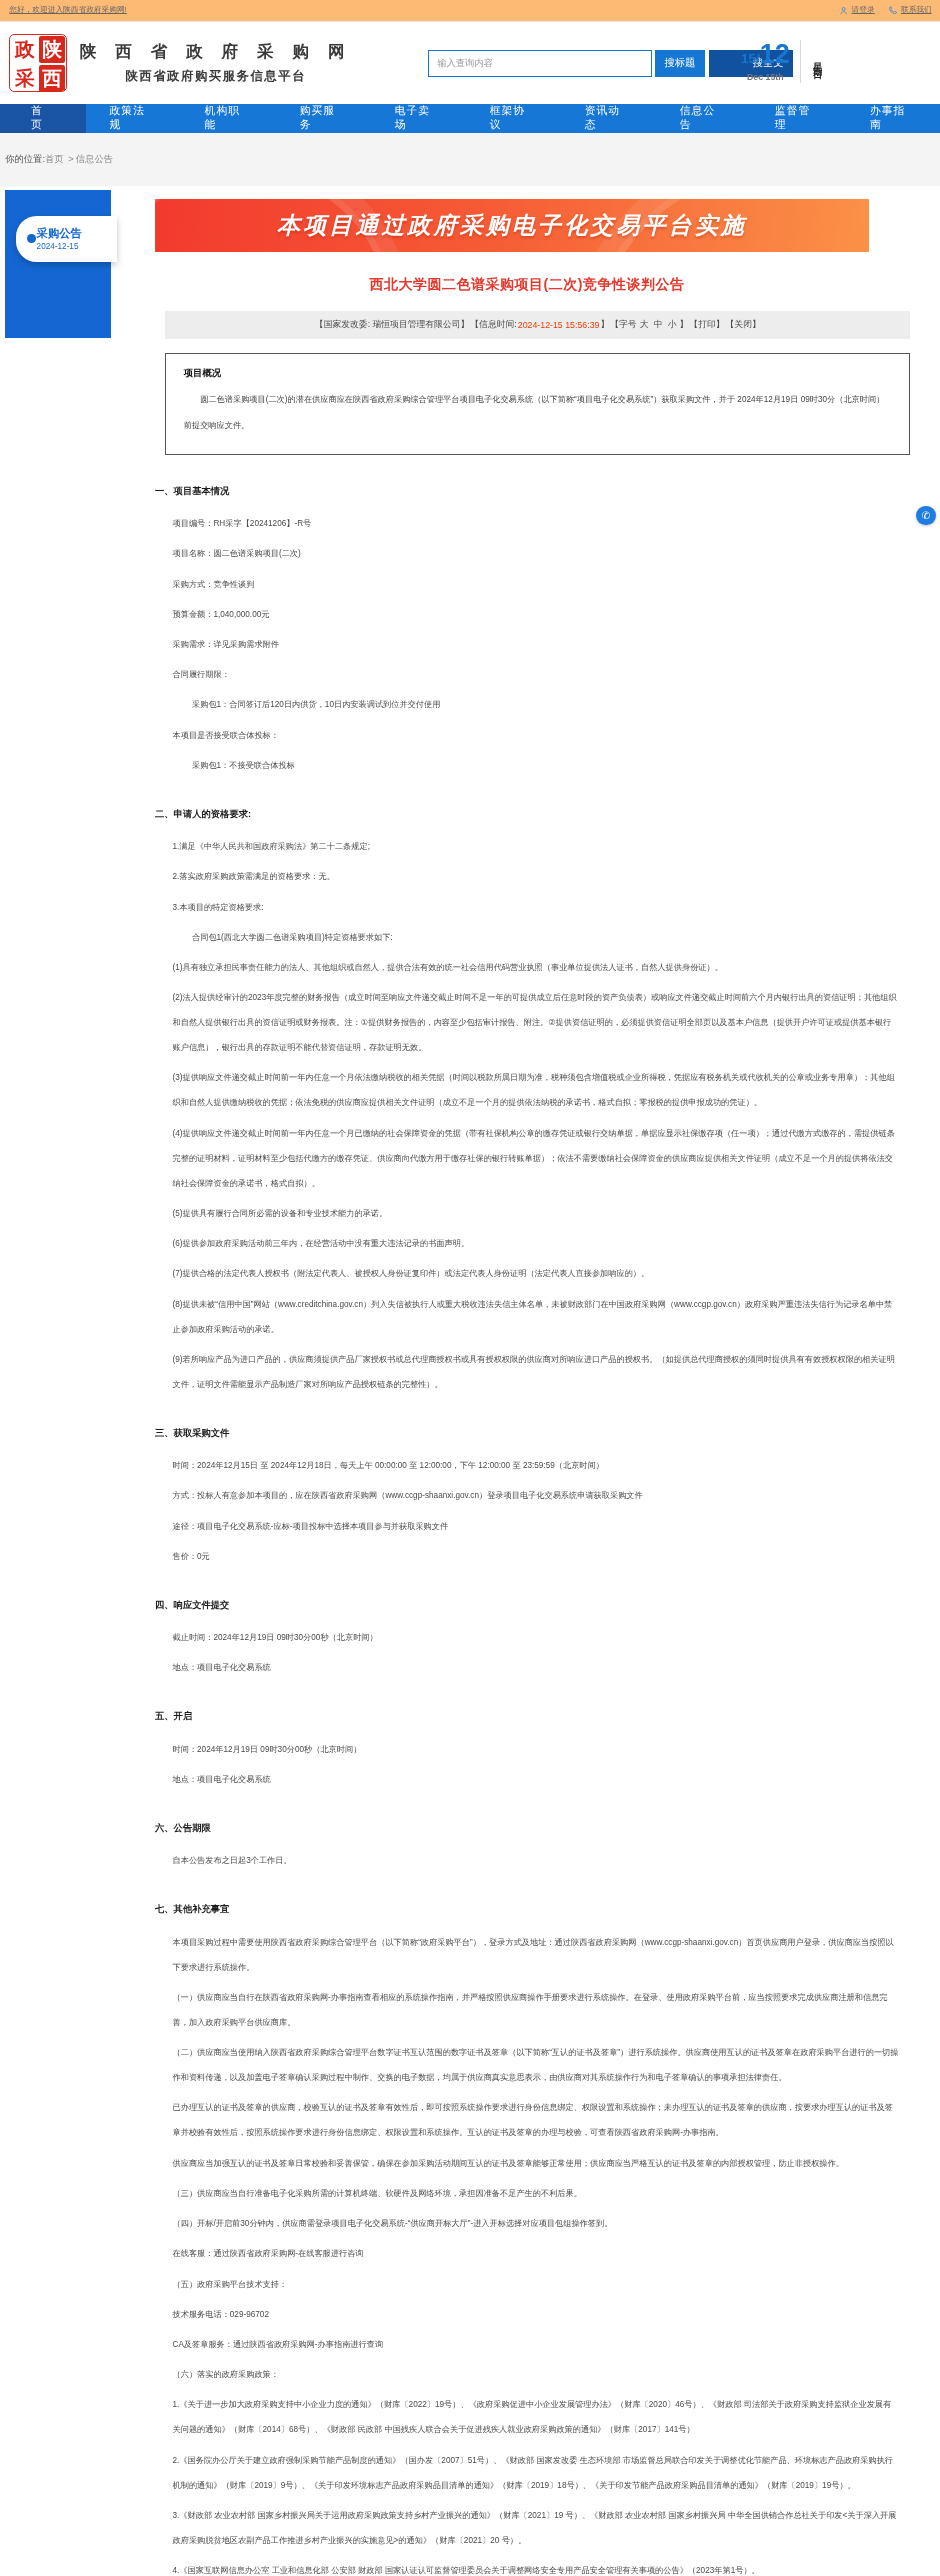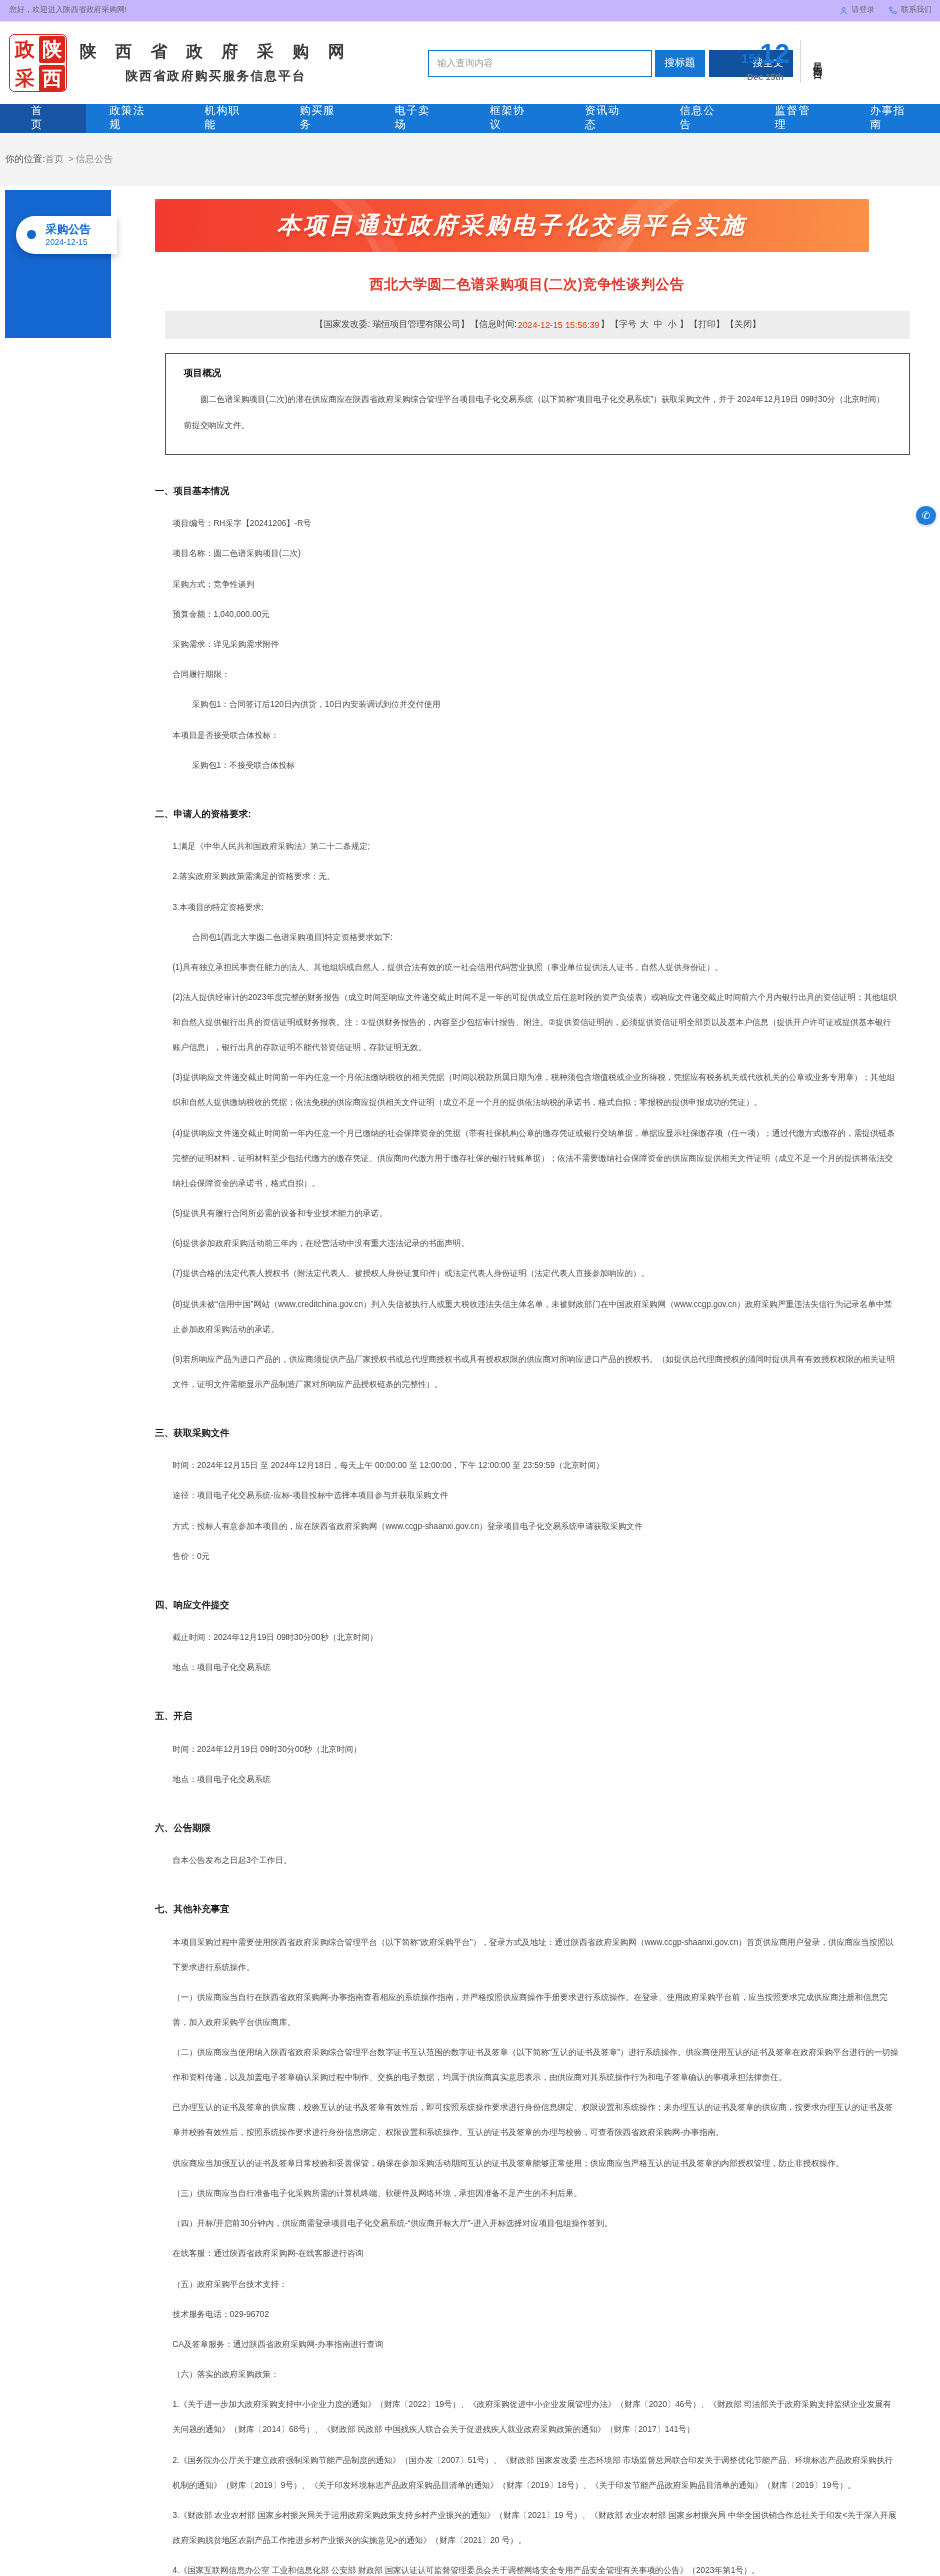--- a/index.html
+++ b/index.html
@@ -4,23 +4,23 @@
 <style>
   * { box-sizing: border-box; margin: 0; padding: 0; }
   body {
     width: 941px;
     background: #ffffff;
     font-family: "Liberation Sans", "DejaVu Sans", sans-serif;
     color: #333;
   }
   
   .topbar {
-    height: 21.6px; background: #c4b5fd; border-bottom: 0.5px solid #e6e6e6;
+    height: 21.6px; background: #fdba74; border-bottom: 0.5px solid #e6e6e6;
     display: flex; align-items: center; justify-content: space-between;
-    padding: 0 9.3px; font-size: 7.7px; color: #666;
+    padding: 0 9.3px; font-size: 7.7px; color: #666; text-decoration: underline;
   }
   .topbar-right { display: flex; align-items: center; gap: 13.4px; }
   .topbar-link { display: flex; align-items: center; gap: 3.6px; color: #666; cursor: pointer; }
   .topbar-link svg { display: block; }
   
   .header { height: 82px; background: #fff; display: flex; align-items: center; padding: 0 9.3px; position: relative; }
   .logo-wrap { display: flex; align-items: center; gap: 12.4px; cursor: pointer; }
   .logo-grid {
     width: 58px; height: 58px; border: 1.5px solid #d8281e; border-radius: 5.2px;
     display: grid; grid-template-columns: 1fr 1fr; grid-template-rows: 1fr 1fr;
@@ -63,23 +63,23 @@
   .breadcrumb { font-size: 9.3px; color: #555; }
   .breadcrumb a { color: #888; text-decoration: none; cursor: pointer; }
   .crumb-sep { color: #888; margin: 0 2.1px; }
   
   .main { position: relative; background: #fff; padding-bottom: 41px; }
   .side-panel {
     position: absolute; left: 5.2px; top: 4.1px; width: 106px; height: 148px;
     background: #1467d2;
   }
   .side-tag {
-    position: absolute; left: 11.3px; top: 26px; width: 101px; height: 38px;
+    position: absolute; left: 11.3px; top: 26px; width: 101px; height: 46px;
     background: #fff; border-radius: 20.6px 0 0 20.6px; box-shadow: 0 3.1px 7.2px rgba(0,0,0,.22);
-    display: flex; align-items: center; gap: 10px; padding-left: 10.3px; cursor: pointer;
+    display: flex; align-items: center; gap: 1px; padding-left: 10.3px; cursor: pointer;
   }
   .side-dot { width: 8.8px; height: 8.8px; border-radius: 50%; background: #1467d2; flex: 0 0 auto; }
   .side-tag-cat { font-size: 11.3px; font-weight: bold; color: #1467d2; line-height: 1.25; }
   .side-tag-date { font-size: 8.2px; color: #1467d2; margin-top: 1.5px; }
   .article { margin-left: 155px; margin-right: 42px; padding-top: 13.4px; }
   .banner {
     position: relative; height: 53px; width: 714px;
     background: linear-gradient(95deg, #f23a2e 0%, #f65a35 45%, #fb9147 100%);
     display: flex; align-items: center; justify-content: center; overflow: hidden;
     border-radius: 1px;
@@ -271,22 +271,22 @@
             <p class="lvl1">(4)提供响应文件递交截止时间前一年内任意一个月已缴纳的社会保障资金的凭据（带有社保机构公章的缴存凭证或银行交纳单据，单据应显示社保缴存项（任一项）；通过代缴方式缴存的，需提供链条完整的证明材料，证明材料至少包括代缴方的缴存凭证、供应商向代缴方用于缴存社保的银行转账单据）；依法不需要缴纳社会保障资金的供应商应提供相关文件证明（成立不足一个月的提供将依法交纳社会保障资金的承诺书，格式自拟）。</p>
             <p class="lvl1">(5)提供具有履行合同所必需的设备和专业技术能力的承诺。</p>
             <p class="lvl1">(6)提供参加政府采购活动前三年内，在经营活动中没有重大违法记录的书面声明。</p>
             <p class="lvl1">(7)提供合格的法定代表人授权书（附法定代表人、被授权人身份证复印件）或法定代表人身份证明（法定代表人直接参加响应的）。</p>
             <p class="lvl1">(8)提供未被“信用中国”网站（www.creditchina.gov.cn）列入失信被执行人或重大税收违法失信主体名单，未被财政部门在中国政府采购网（www.ccgp.gov.cn）政府采购严重违法失信行为记录名单中禁止参加政府采购活动的承诺。</p>
             <p class="lvl1">(9)若所响应产品为进口产品的，供应商须提供产品厂家授权书或总代理商授权书或具有授权权限的供应商对所响应进口产品的授权书。（如提供总代理商授权的须同时提供具有有效授权权限的相关证明文件，证明文件需能显示产品制造厂家对所响应产品授权链条的完整性）。</p>
           </section>
           <section>
             <h3>三、获取采购文件</h3>
             <p class="lvl1">时间：2024年12月15日 至 2024年12月18日，每天上午 00:00:00 至 12:00:00，下午 12:00:00 至 23:59:59（北京时间）</p>
+            <p class="lvl1">方式：投标人有意参加本项目的，应在陕西省政府采购网（www.ccgp-shaanxi.gov.cn）登录项目电子化交易系统申请获取采购文件</p>
             <p class="lvl1">途径：项目电子化交易系统-应标-项目投标中选择本项目参与并获取采购文件</p>
-            <p class="lvl1">方式：投标人有意参加本项目的，应在陕西省政府采购网（www.ccgp-shaanxi.gov.cn）登录项目电子化交易系统申请获取采购文件</p>
             <p class="lvl1">售价：0元</p>
           </section>
           <section>
             <h3>四、响应文件提交</h3>
             <p class="lvl1">截止时间：2024年12月19日 09时30分00秒（北京时间）</p>
             <p class="lvl1">地点：项目电子化交易系统</p>
           </section>
           <section>
             <h3>五、开启</h3>
             <p class="lvl1">时间：2024年12月19日 09时30分00秒（北京时间）</p>

